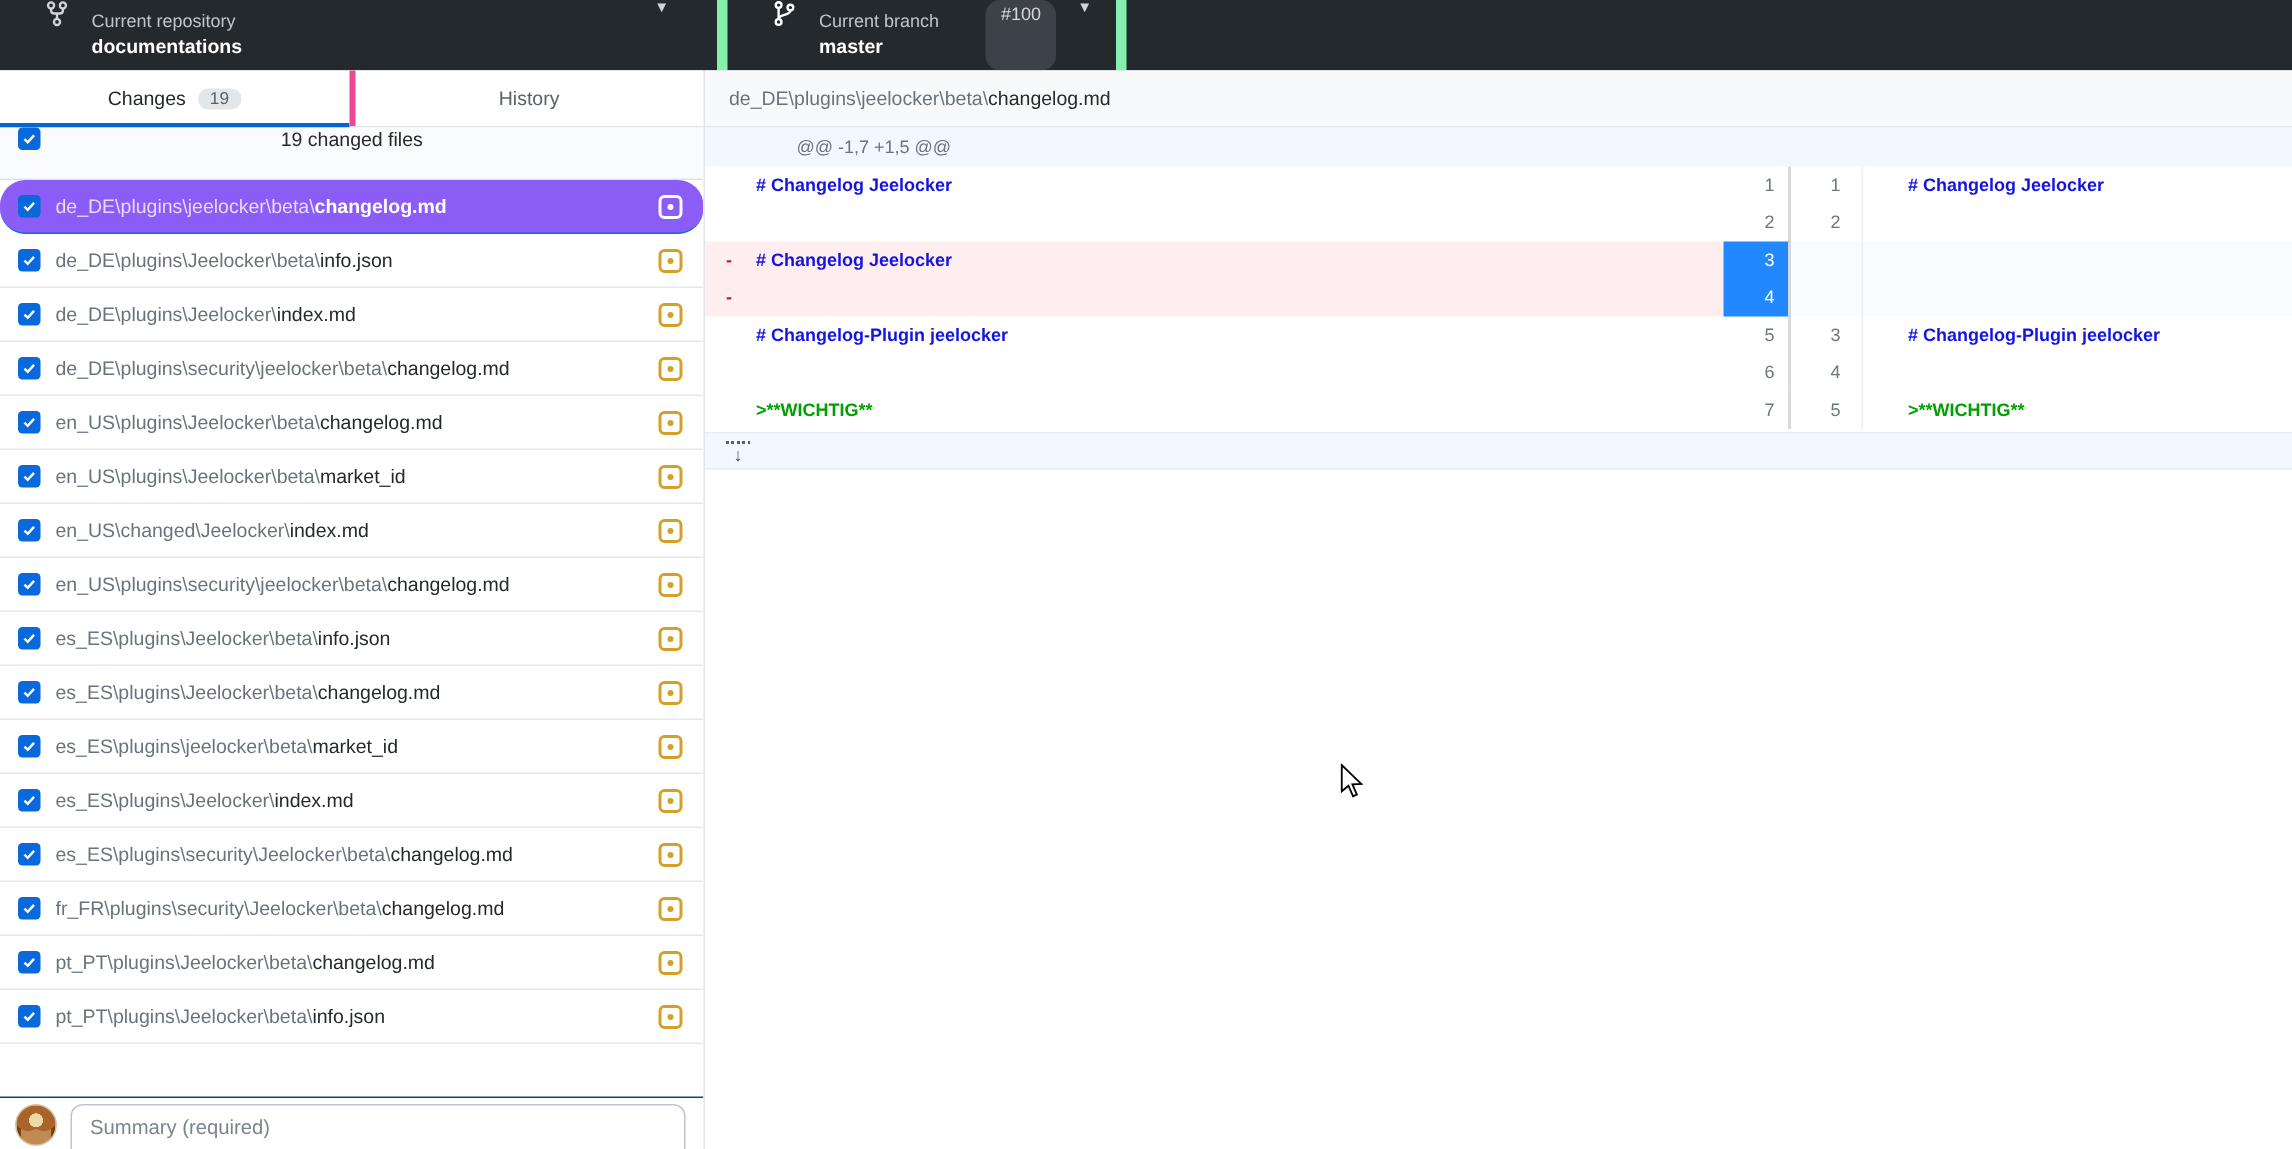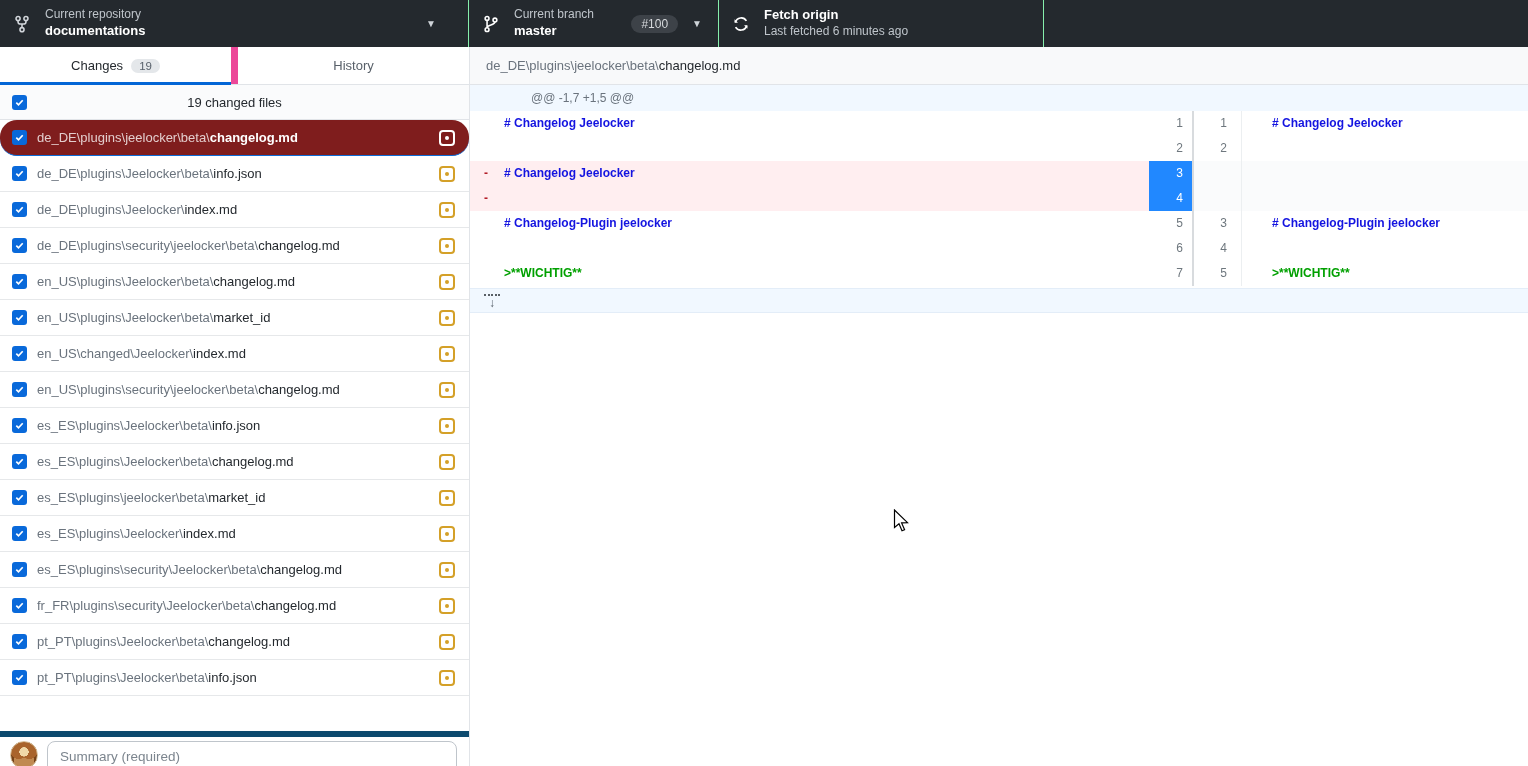--- a/index.html
+++ b/index.html
@@ -1,21 +1,21 @@
 <!DOCTYPE html>
 <html><head>
 <meta charset="utf-8">
 <style>
   * { box-sizing: border-box; margin: 0; padding: 0; }
   html,body { width:1528px; height:766px; overflow:hidden; }
   body { font-family:"Liberation Sans", sans-serif; background:#fff; position:relative; color:#24292e; }
 
   
   .topbar { height:47px; background:#24292e; display:flex; align-items:stretch; }
-  .tb-section { display:flex; align-items:center; border-right:1px solid #86efac; position:relative; cursor:default; }
+  .tb-section { display:flex; border-right:7px solid #86efac; position:relative; cursor:default;margin-left:16px; }
   .tb-repo   { width:469px; }
   .tb-branch { width:250px; }
   .tb-fetch  { width:325px; }
   .tb-fill   { flex:1; }
   .tb-icon { margin:0 14px 0 13px; flex:0 0 auto; display:flex; }
   .tb-texts { display:flex; flex-direction:column; justify-content:center; line-height:1.3; }
   .tb-label { font-size:12px; color:#bfc5cb; }
   .tb-value { font-size:13px; font-weight:700; color:#ffffff; }
   .tb-badge { margin-left:auto; background:#3d4248; color:#d6d9dc; font-size:12px;
               padding:2px 10px; border-radius:10px; }
@@ -24,50 +24,50 @@
   
   .sidebar { position:absolute; left:0; top:47px; bottom:0; width:469px; background:#fff; }
   .diffpane { position:absolute; left:469px; top:47px; right:0; bottom:0; background:#fff;
               border-left:1px solid #e1e4e8; }
 
   
   .tabs { height:38px; display:flex; border-bottom:1px solid #e1e4e8; }
   .tab { flex:1; display:flex; align-items:center; justify-content:center; gap:8px;
          font-size:13px; color:#586069; position:relative; cursor:default; background:#fff; }
   .tab.active { color:#24292e; }
-  .tab + .tab { border-left:7px solid #ec4899; }
+  .tab + .tab { border-left:4px solid #ec4899; }
   .tab-underline { position:absolute; left:0; right:0; bottom:-1px; height:3px; background:#0366d6; }
   .tab-count { background:#e4e7ea; color:#57606a; font-size:11.5px; padding:1px 8px; border-radius:10px; }
 
   
   .files-header { height:35px; background:#fafbfc; border-bottom:1px solid #e1e4e8;
-                  display:flex; align-items:center; position:relative; }
+                  display:flex; position:relative; }
   .files-header-label { position:absolute; left:0; right:0; text-align:center; font-size:13px; color:#24292e; }
   .checkbox { width:15px; height:15px; border-radius:3px; background:#0969da; display:inline-flex;
               align-items:center; justify-content:center; flex:0 0 auto; }
   .files-header .checkbox { margin-left:12px; position:relative; z-index:1; }
   .file-list { position:absolute; top:73px; bottom:35px; left:0; right:0; overflow:hidden; }
   .file-row { height:36px; display:flex; align-items:center; border-bottom:1px solid #e6e8ea;
               padding-left:12px; position:relative; background:#fff; }
   .file-row .checkbox { margin-right:10px; }
   .file-text { font-size:13px; white-space:nowrap; overflow:hidden; }
   .file-dir { color:#6a737d; }
   .file-name { color:#24292e; }
-  .file-row.selected { background:#7f1d1d; border-bottom-color:#0c6cd8;border-radius:17px; }
+  .file-row.selected { background:#8b5cf6; border-bottom-color:#0c6cd8;border-radius:17px; }
   .file-row.selected .file-dir { color:rgba(255,255,255,0.78); }
   .file-row.selected .file-name { color:#fff; font-weight:700; }
   .status-icon { position:absolute; right:14px; width:16px; height:16px; border:2px solid #d4a028;
                  border-radius:4px; display:flex; align-items:center; justify-content:center; }
   .status-icon .dot { width:4px; height:4px; border-radius:50%; background:#d4a028; }
   .file-row.selected .status-icon { border-color:#ffffff; }
   .file-row.selected .status-icon .dot { background:#ffffff; }
 
   
   .commit-bar { position:absolute; left:0; right:0; bottom:0; height:35px; background:#fff;
-                border-top:6px solid #0c4a6e; display:flex; align-items:flex-start; padding:4px 12px 0 10px; }
+                border-top:1px solid #0c4a6e; display:flex; align-items:flex-start; padding:4px 12px 0 10px; }
   .avatar { width:28px; height:28px; border-radius:50%; flex:0 0 auto; margin-right:9px;
             background:
               radial-gradient(circle at 50% 38%, #f0d9a8 0 22%, rgba(0,0,0,0) 23%),
               radial-gradient(circle at 30% 30%, #a9642c 0 35%, rgba(0,0,0,0) 36%),
               radial-gradient(circle at 70% 30%, #a9642c 0 35%, rgba(0,0,0,0) 36%),
               radial-gradient(circle at 50% 70%, #c08a52 0 45%, rgba(0,0,0,0) 46%),
               radial-gradient(circle at 50% 50%, #7a4518 0 60%, #5a2d12 100%);
             border:1px solid #d8c09a; }
   .summary-input { flex:1; height:38px; border:1px solid #bfc5cb; border-radius:8px;
                    padding:0 12px 8px 12px; font-size:13.5px; font-family:"Liberation Sans",sans-serif;
@@ -140,36 +140,20 @@
         </svg>
     </span>
     <span class="tb-texts">
       <span class="tb-label">Current branch</span>
       <span class="tb-value">master</span>
     </span>
     <span class="tb-badge">#100</span>
     <span class="tb-chevron">▼</span>
   </div>
 
-  <div class="tb-section tb-fetch">
-    <span class="tb-icon">
-      <svg width="18" height="18" viewBox="0 0 16 16">
-          <g fill="none" stroke="#ffffff" stroke-width="1.5">
-        <path d="M12.8 5.2A5.4 5.4 0 0 0 3 6.5"></path>
-            <path d="M3.2 10.8A5.4 5.4 0 0 0 13 9.5"></path>
-          </g>
-        <path d="M2.3 3.8v3h3z" fill="#ffffff"></path>
-          <path d="M13.7 12.2v-3h-3z" fill="#ffffff"></path>
-        </svg>
-    </span>
-    <span class="tb-texts">
-      <span class="tb-value">Fetch origin</span>
-      <span class="tb-label">Last fetched 6 minutes ago</span>
-    </span>
-  </div>
   <div class="tb-fill"></div>
 </header>
 
 <aside class="sidebar">
   <div class="tabs">
     <div class="tab active">
       <span>Changes</span>
       <span class="tab-count">19</span>
       <div class="tab-underline"></div>
     </div>

